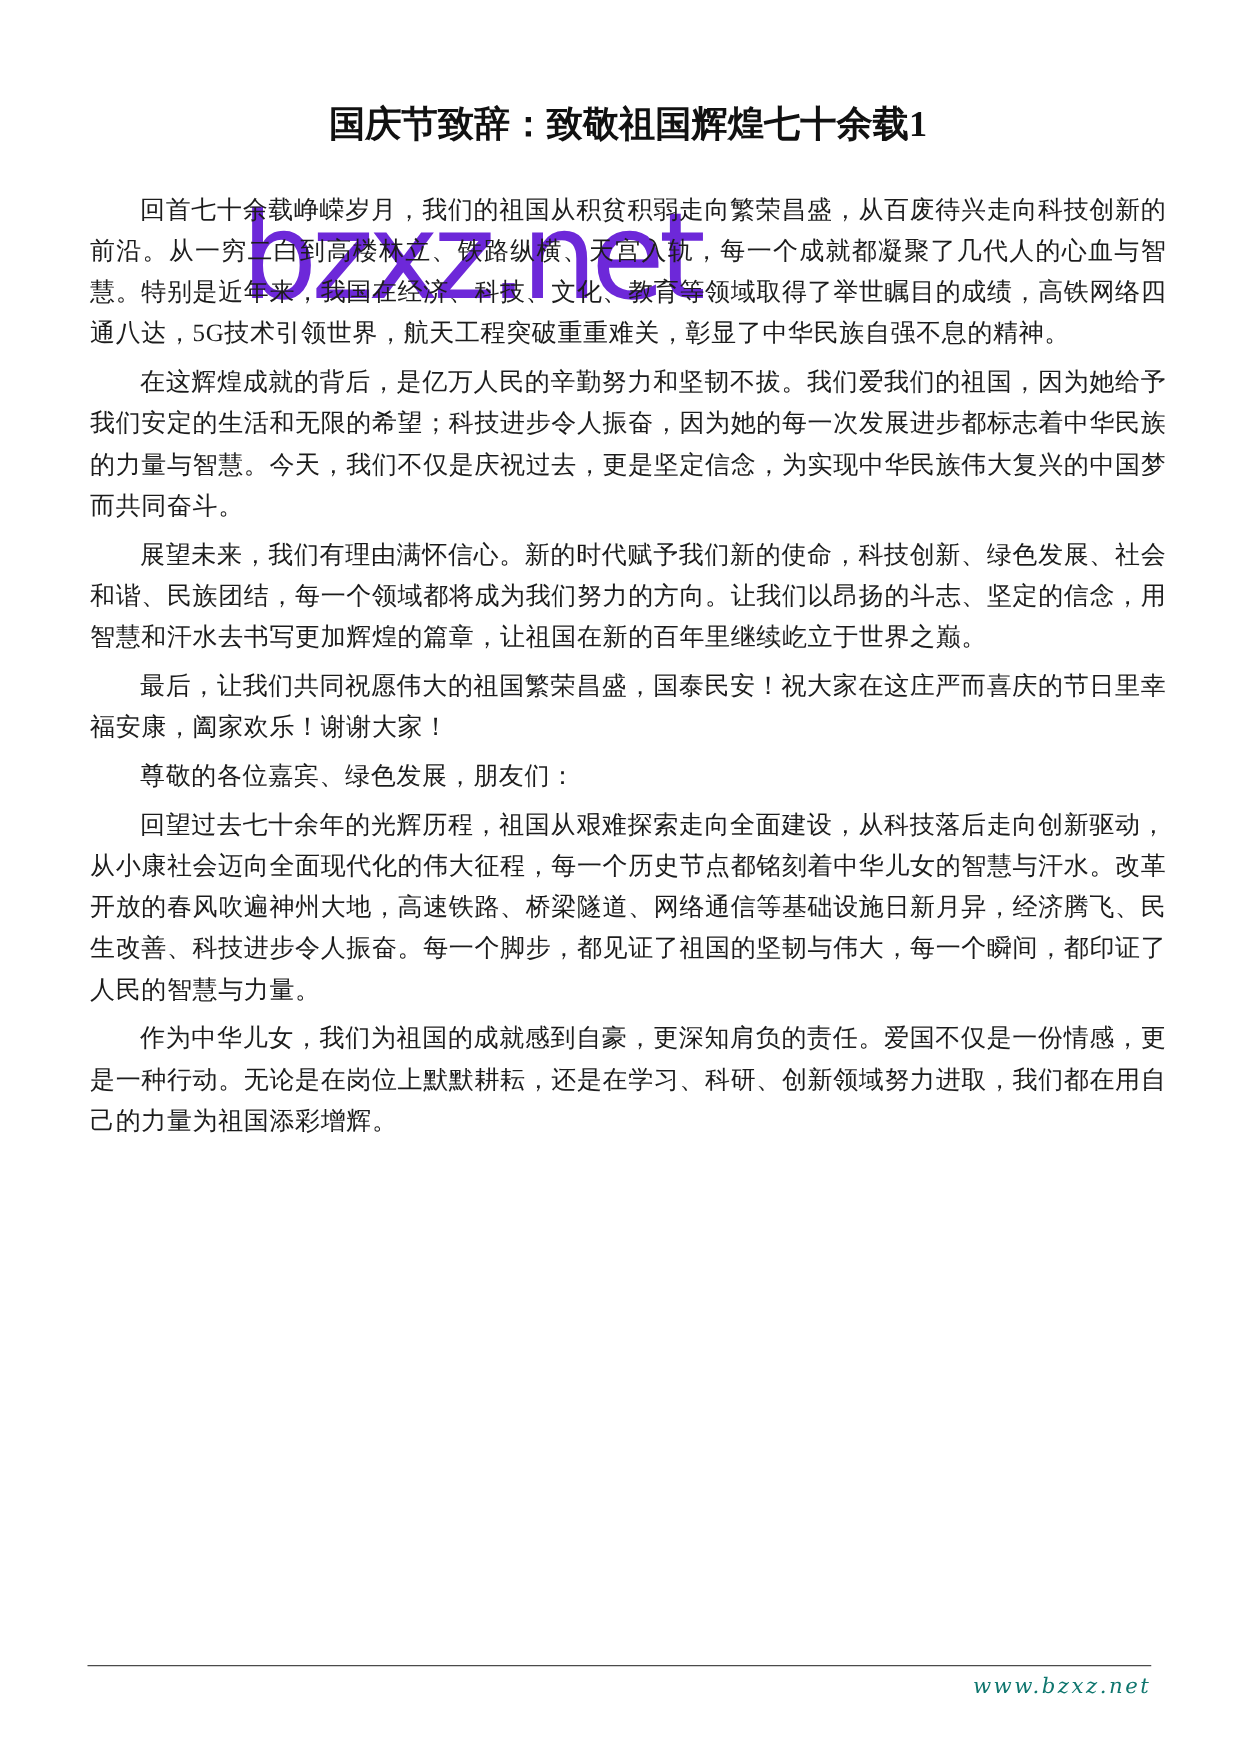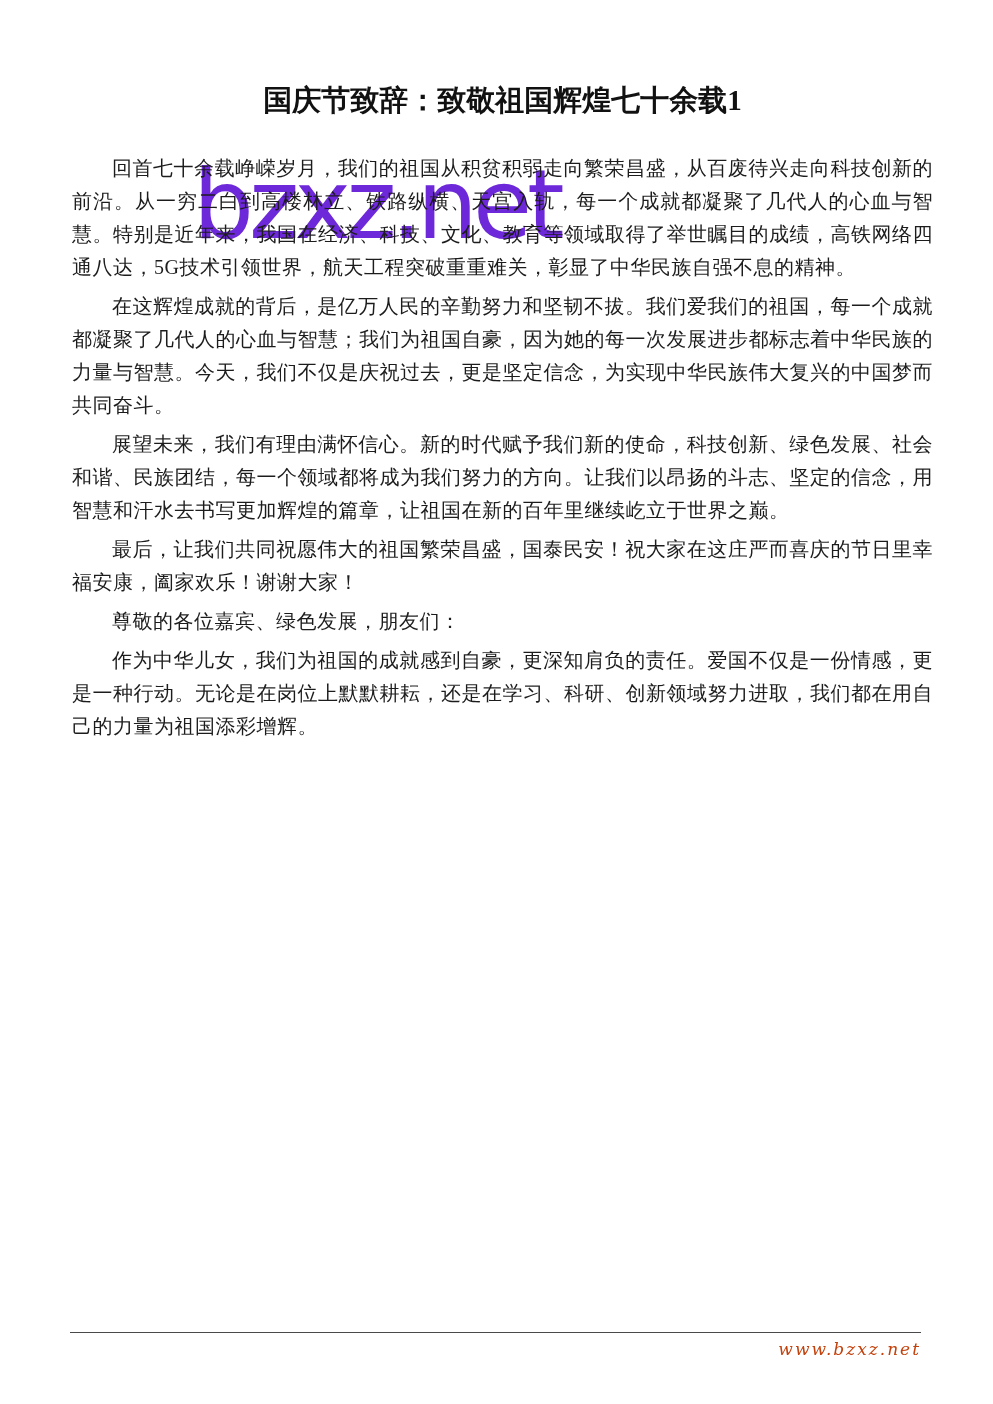--- a/index.html
+++ b/index.html
@@ -79,40 +79,41 @@
     border-top: 1px solid #4a4a4a;
   }
   .footer-site {
     position: absolute;
     right: 72px;
     top: 7px;
     font-family: "DejaVu Serif", serif;
     font-style: italic;
     font-size: 17px;
     letter-spacing: 2px;
-    color: #c2410c;
+    color: #0f766e;
   }
 </style>
 </head>
 <body>
 
 <div class="watermark">bzxz.net</div>
 
 <main class="page">
 
   <section class="speech first">
     <h1 class="doc-title">国庆节致辞：致敬祖国辉煌七十余载1</h1>
     <p class="body-paragraph">回首七十余载峥嵘岁月，我们的祖国从积贫积弱走向繁荣昌盛，从百废待兴走向科技创新的前沿。从一穷二白到高楼林立、铁路纵横、天宫入轨，每一个成就都凝聚了几代人的心血与智慧。特别是近年来，我国在经济、科技、文化、教育等领域取得了举世瞩目的成绩，高铁网络四通八达，5G技术引领世界，航天工程突破重重难关，彰显了中华民族自强不息的精神。</p>
-    <p class="body-paragraph">在这辉煌成就的背后，是亿万人民的辛勤努力和坚韧不拔。我们爱我们的祖国，每一个成就都凝聚了几代人的心血与智慧；我们为祖国自豪，因为她的每一次发展进步都标志着中华民族的力量与智慧。今天，我们不仅是庆祝过去，更是坚定信念，为实现中华民族伟大复兴的中国梦而共同奋斗。</p>
+    <p class="body-paragraph">在这辉煌成就的背后，是亿万人民的辛勤努力和坚韧不拔。我们爱我们的祖国，因为她给予我们安定的生活和无限的希望；科技进步令人振奋，因为她的每一次发展进步都标志着中华民族的力量与智慧。今天，我们不仅是庆祝过去，更是坚定信念，为实现中华民族伟大复兴的中国梦而共同奋斗。</p>
     <p class="body-paragraph">展望未来，我们有理由满怀信心。新的时代赋予我们新的使命，科技创新、绿色发展、社会和谐、民族团结，每一个领域都将成为我们努力的方向。让我们以昂扬的斗志、坚定的信念，用智慧和汗水去书写更加辉煌的篇章，让祖国在新的百年里继续屹立于世界之巅。</p>
     <p class="body-paragraph">最后，让我们共同祝愿伟大的祖国繁荣昌盛，国泰民安！祝大家在这庄严而喜庆的节日里幸福安康，阖家欢乐！谢谢大家！</p>
   </section>
 
   <section class="speech second">
     <p class="greeting">尊敬的各位嘉宾、绿色发展，朋友们：</p>
+    <p class="body-paragraph">回望过去七十余年的光辉历程，祖国从艰难探索走向全面建设，从科技落后走向创新驱动，从小康社会迈向全面现代化的伟大征程，每一个历史节点都铭刻着中华儿女的智慧与汗水。改革开放的春风吹遍神州大地，高速铁路、桥梁隧道、网络通信等基础设施日新月异，经济腾飞、民生改善、科技进步令人振奋。每一个脚步，都见证了祖国的坚韧与伟大，每一个瞬间，都印证了人民的智慧与力量。</p>
     <p class="body-paragraph">作为中华儿女，我们为祖国的成就感到自豪，更深知肩负的责任。爱国不仅是一份情感，更是一种行动。无论是在岗位上默默耕耘，还是在学习、科研、创新领域努力进取，我们都在用自己的力量为祖国添彩增辉。</p>
   </section>
 
 </main>
 
 <footer class="page-footer">
   <div class="footer-rule"></div>
   <div class="footer-site">www.bzxz.net</div>
 </footer>
 

